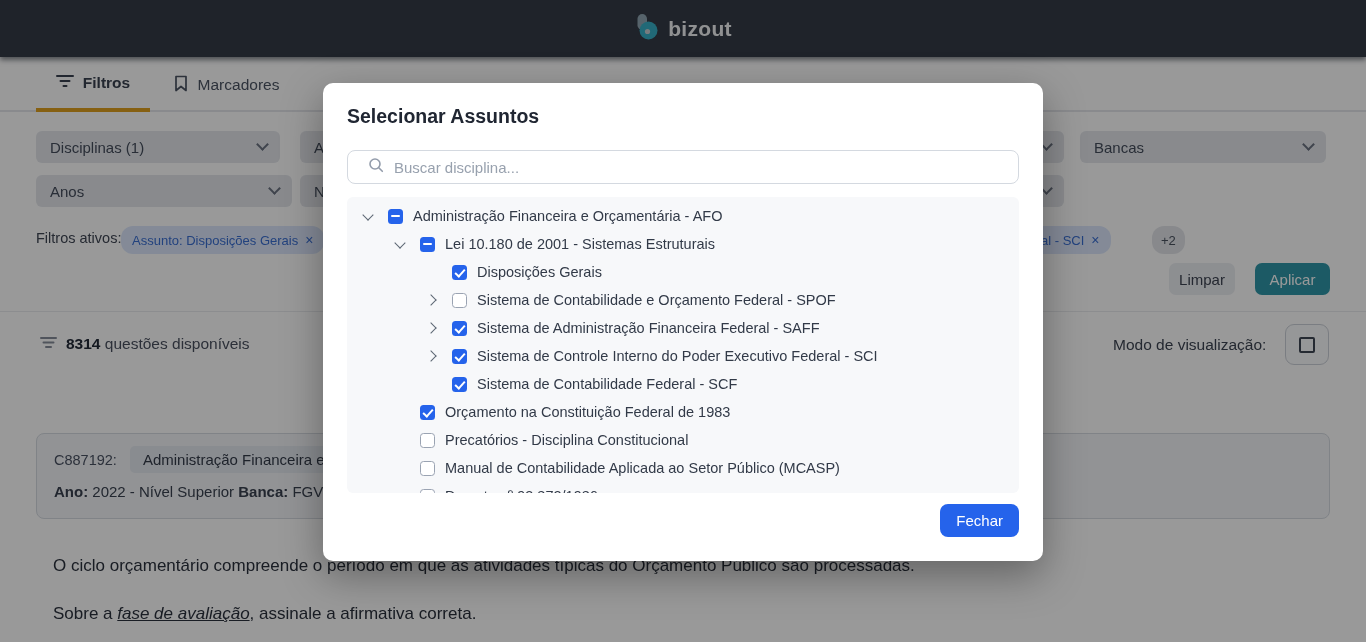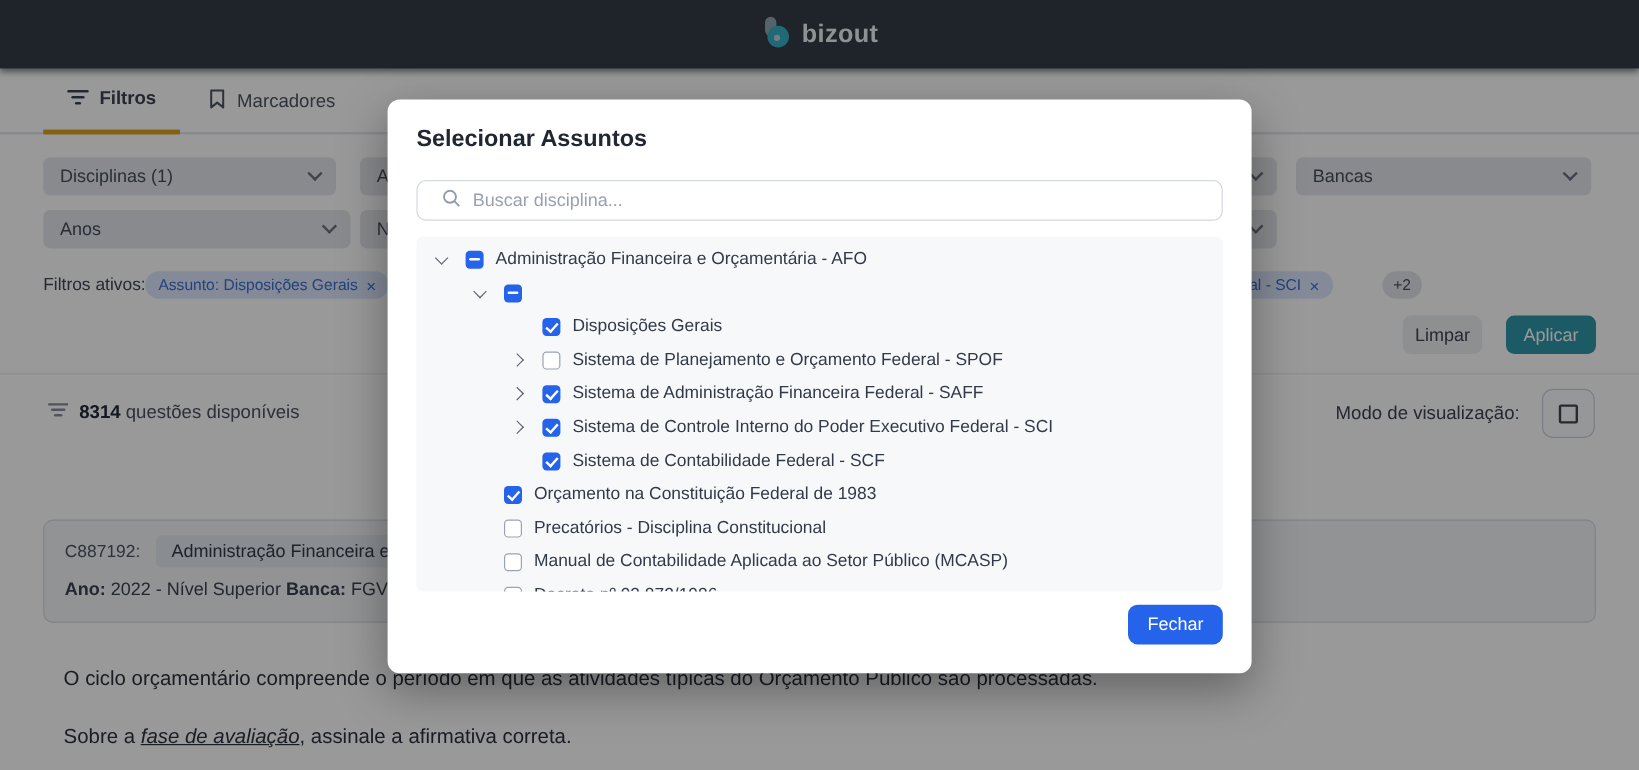--- a/index.html
+++ b/index.html
@@ -27,21 +27,21 @@
          border-bottom:2px solid #6b7280;transform:rotate(45deg)}
   #s1{left:36px;top:131px;width:244px}
   #s2{left:300px;top:131px;width:252px}
   #s3{left:579px;top:131px;width:485px}
   #s4{left:1080px;top:131px;width:246px}
   #s5{left:36px;top:175px;width:256px}
   #s6{left:300px;top:175px;width:252px}
   #s7{left:579px;top:175px;width:485px}
 
   .active-label{position:absolute;left:36px;top:230px;font-size:14.5px;color:#3f4654}
-  .chip{position:absolute;top:226px;height:23px;border-radius:12px;background:var(--chip-blue-bg,#dce7fc);
+  .chip{position:absolute;top:226px;height:28px;border-radius:12px;background:var(--chip-blue-bg,#dce7fc);
         color:var(--chip-blue-text,#3a6ed2);font-size:13px;display:flex;align-items:center;gap:7px;
         padding:0 11px;white-space:nowrap;cursor:pointer}
   #chip1{left:121px}
   #chip2{left:660px}
   .chip-x{font-size:14px;line-height:1}
   .chip--more{left:1152px;background:#e3e5ea;color:#4a5260;padding:0 9px;gap:0}
 
   button{border:none;cursor:pointer;font-family:"Liberation Sans",sans-serif}
   #btn-limpar{position:absolute;left:1169px;top:263px;width:66px;height:32px;background:#eceef2;
               color:#3d4452;border-radius:7px;font-size:15px}
@@ -242,30 +242,31 @@
 
   <div class="tree" id="tree">
       <div class="trow" style="padding-left: 14px; align-items: center;">
         <span class="chev down"></span>
         <span class="cb indeterminate"></span>
         <span class="tlabel">Administração Financeira e Orçamentária - AFO</span>
       </div>
       <div class="trow" style="padding-left: 46px;">
         <span class="chev down"></span>
         <span class="cb indeterminate"></span>
+        <span class="tlabel">Lei 10.180 de 2001 - Sistemas Estruturais</span>
       </div>
       <div class="trow" style="padding-left: 78px;">
         <span class="chev none"></span>
         <span class="cb checked"></span>
         <span class="tlabel">Disposições Gerais</span>
       </div>
       <div class="trow" style="padding-left: 78px;">
         <span class="chev right"></span>
         <span class="cb unchecked"></span>
-        <span class="tlabel">Sistema de Planejamento e Orçamento Federal - SPOF</span>
+        <span class="tlabel">Sistema de Contabilidade e Orçamento Federal - SPOF</span>
       </div>
       <div class="trow" style="padding-left: 78px;">
         <span class="chev right"></span>
         <span class="cb checked"></span>
         <span class="tlabel">Sistema de Administração Financeira Federal - SAFF</span>
       </div>
       <div class="trow" style="padding-left: 78px;">
         <span class="chev right"></span>
         <span class="cb checked"></span>
         <span class="tlabel">Sistema de Controle Interno do Poder Executivo Federal - SCI</span>

